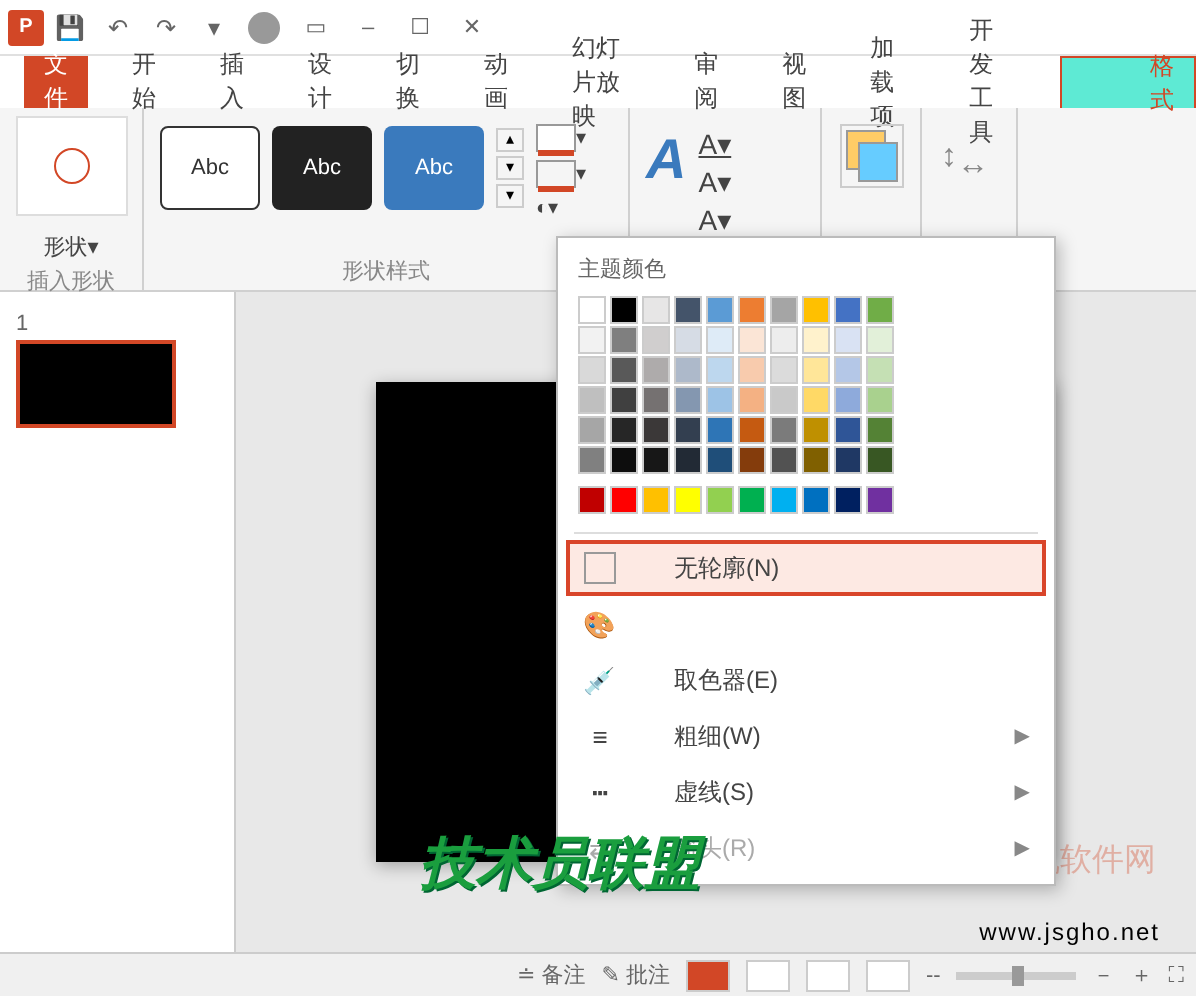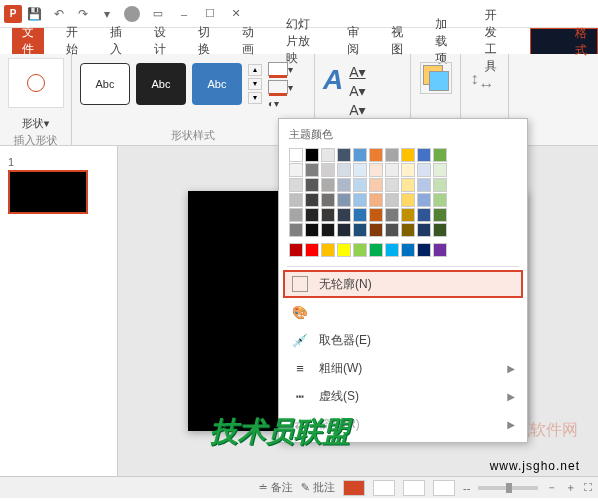--- a/index.html
+++ b/index.html
@@ -12,21 +12,21 @@
 .titlebar .qat-btn { width: 22px; height: 22px; display: flex; align-items: center; justify-content: center; color: #666; font-size: 12px; cursor: pointer; }
 .titlebar .title { flex: 1; text-align: center; color: #666; font-size: 12px; }
 .titlebar .face { width: 16px; height: 16px; border-radius: 50%; background: #999; margin: 0 6px; }
 .titlebar .win-btns { display: flex; gap: 2px; }
 .titlebar .win-btn { width: 24px; height: 20px; display: flex; align-items: center; justify-content: center; color: #666; font-size: 11px; cursor: pointer; }
 
 
 .ribbon-tabs { height: 26px; background: #fff; display: flex; align-items: stretch; padding-left: 0; }
 .ribbon-tab { padding: 0 10px; display: flex; align-items: center; font-size: 12px; color: #444; cursor: pointer; margin-left: 12px; }
 .ribbon-tab.file { background: #d24726; color: #fff; }
-.ribbon-tab.active { background: #0f172a; color: #d24726; border: 1px solid #d24726; border-bottom: none; padding-left: 44px; }
+.ribbon-tab.active { background: #5eead4; color: #d24726; border: 1px solid #d24726; border-bottom: none; padding-left: 44px; }
 .ribbon-tab.format { color: #d24726; }
 
 
 .ribbon { height: 92px; background: #f5f5f5; border-bottom: 1px solid #d0d0d0; display: flex; }
 .ribbon-group { border-right: 1px solid #d0d0d0; padding: 4px 8px 2px; display: flex; flex-direction: column; justify-content: space-between; }
 .ribbon-group-label { font-size: 11px; color: #888; text-align: center; padding-top: 2px; }
 .ribbon-group-content { display: flex; align-items: center; gap: 6px; }
 
 .insert-shape { width: 72px; }
 .shape-placeholder { width: 56px; height: 50px; border: 1px solid #ddd; background: #fff; display: flex; flex-direction: column; align-items: center; justify-content: center; gap: 2px; }
@@ -72,21 +72,21 @@
 .slide-area { flex: 1; background: #e8e8e8; display: flex; align-items: center; justify-content: center; padding: 12px; position: relative; }
 .slide { width: 340px; height: 240px; background: #000; box-shadow: 0 2px 8px rgba(0,0,0,.3); }
 
 
 .dropdown { position: absolute; top: 118px; left: 278px; width: 250px; background: #fff; border: 1px solid #bbb; box-shadow: 2px 2px 8px rgba(0,0,0,.25); z-index: 10; padding: 4px; }
 .dd-section-label { font-size: 11px; color: #666; padding: 4px 6px 6px; }
 .color-grid { display: flex; gap: 2px; padding: 0 6px 4px; }
 .color-col { display: flex; flex-direction: column; gap: 1px; }
 .swatch { width: 14px; height: 14px; border: 1px solid #ccc; }
 .color-row { display: flex; gap: 2px; padding: 2px 6px 6px; }
-.dd-item { display: flex; align-items: center; gap: 10px; padding: 5px 8px; font-size: 12px; color: #444; cursor: pointer; }
+.dd-item { display: flex; align-items: center; gap: 28px; padding: 5px 8px; font-size: 12px; color: #444; cursor: pointer; }
 .dd-item.highlighted { background: #fde9e3; border: 2px solid #d9452a; padding: 3px 6px; }
 .dd-item.disabled { color: #aaa; }
 .dd-sep { height: 1px; background: #ddd; margin: 3px 4px; }
 .dd-icon { width: 18px; height: 18px; display: flex; align-items: center; justify-content: center; font-size: 13px; }
 .no-outline-icon { width: 16px; height: 16px; border: 1px solid #999; position: relative; }
 .dd-arrow { margin-left: auto; color: #888; font-size: 10px; }
 
 
 .statusbar { height: 22px; background: #f0f0f0; border-top: 1px solid #ccc; display: flex; align-items: center; font-size: 11px; color: #666; padding: 0 6px; gap: 8px; }
 .statusbar .sb-item { display: flex; align-items: center; gap: 3px; }

